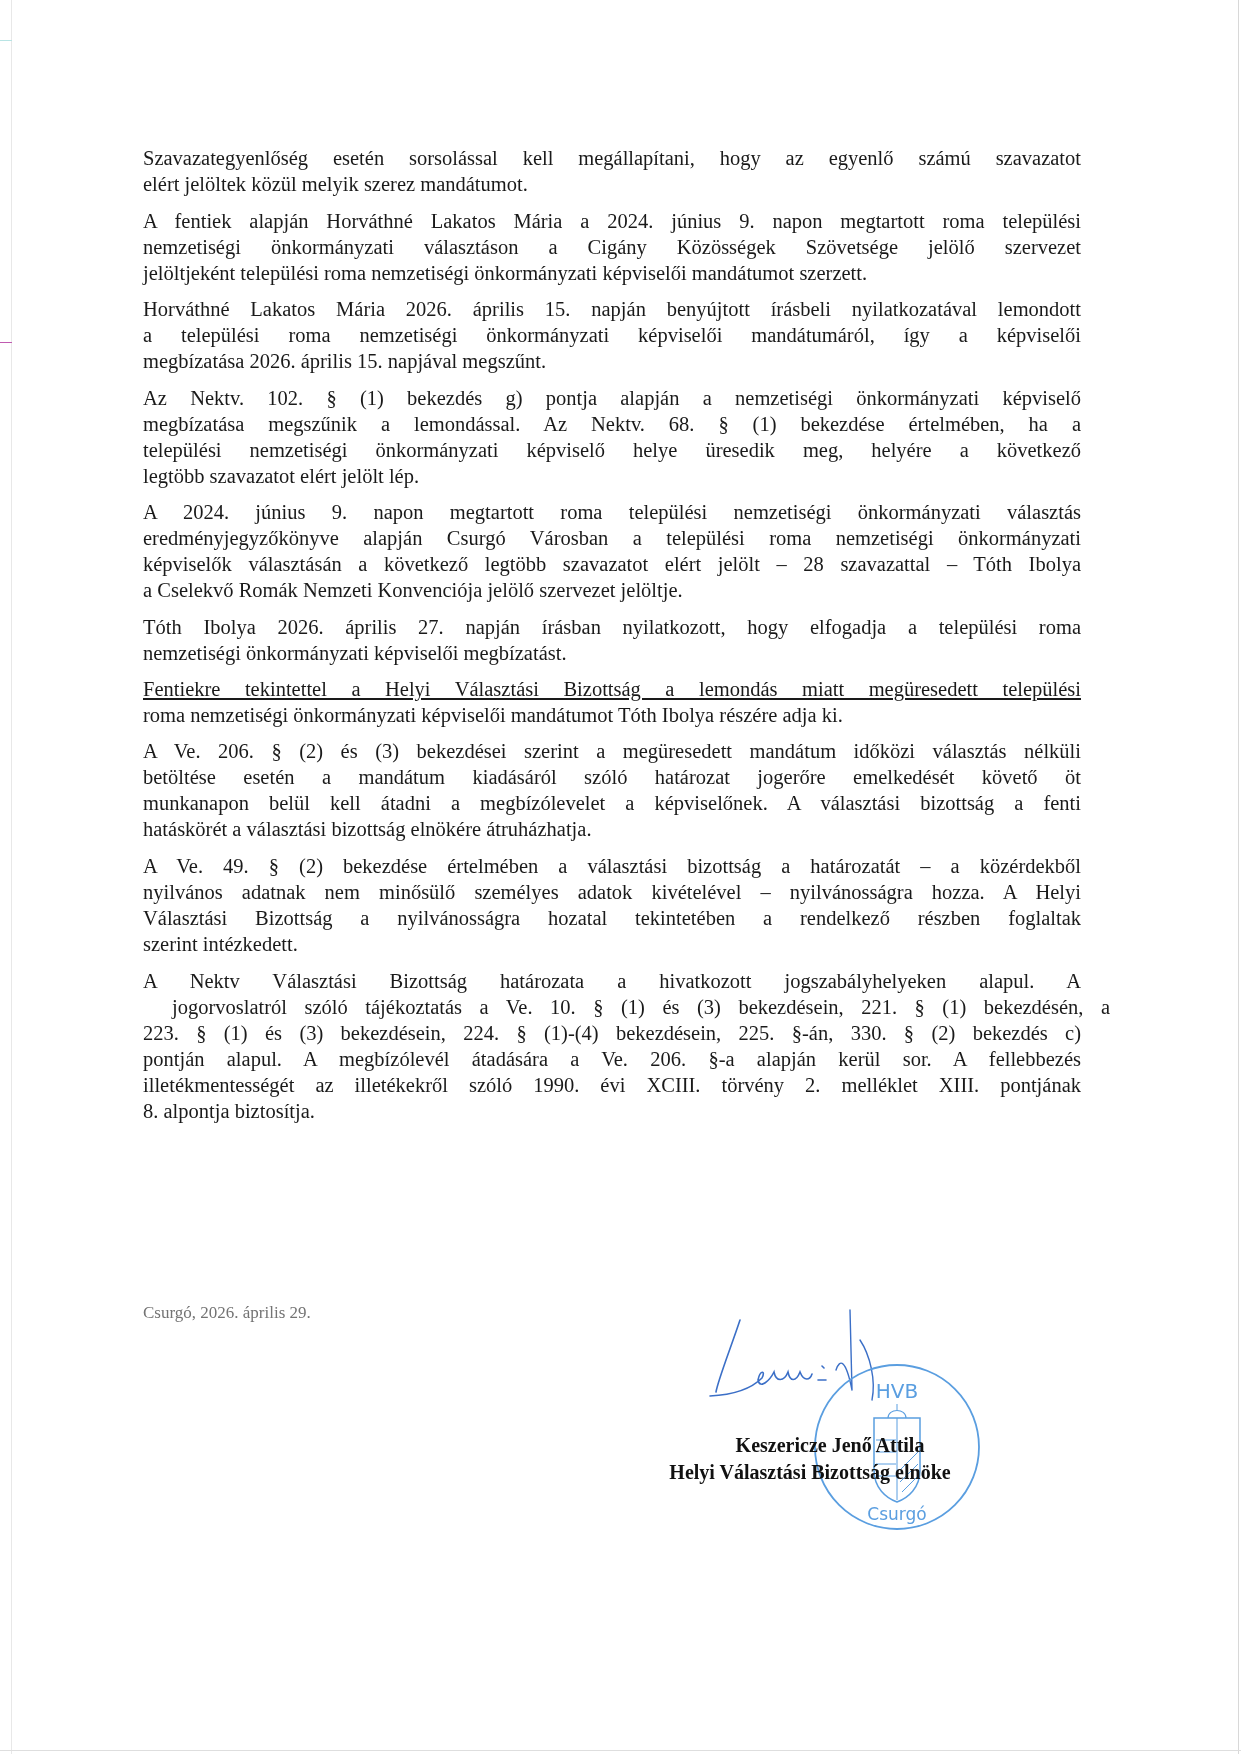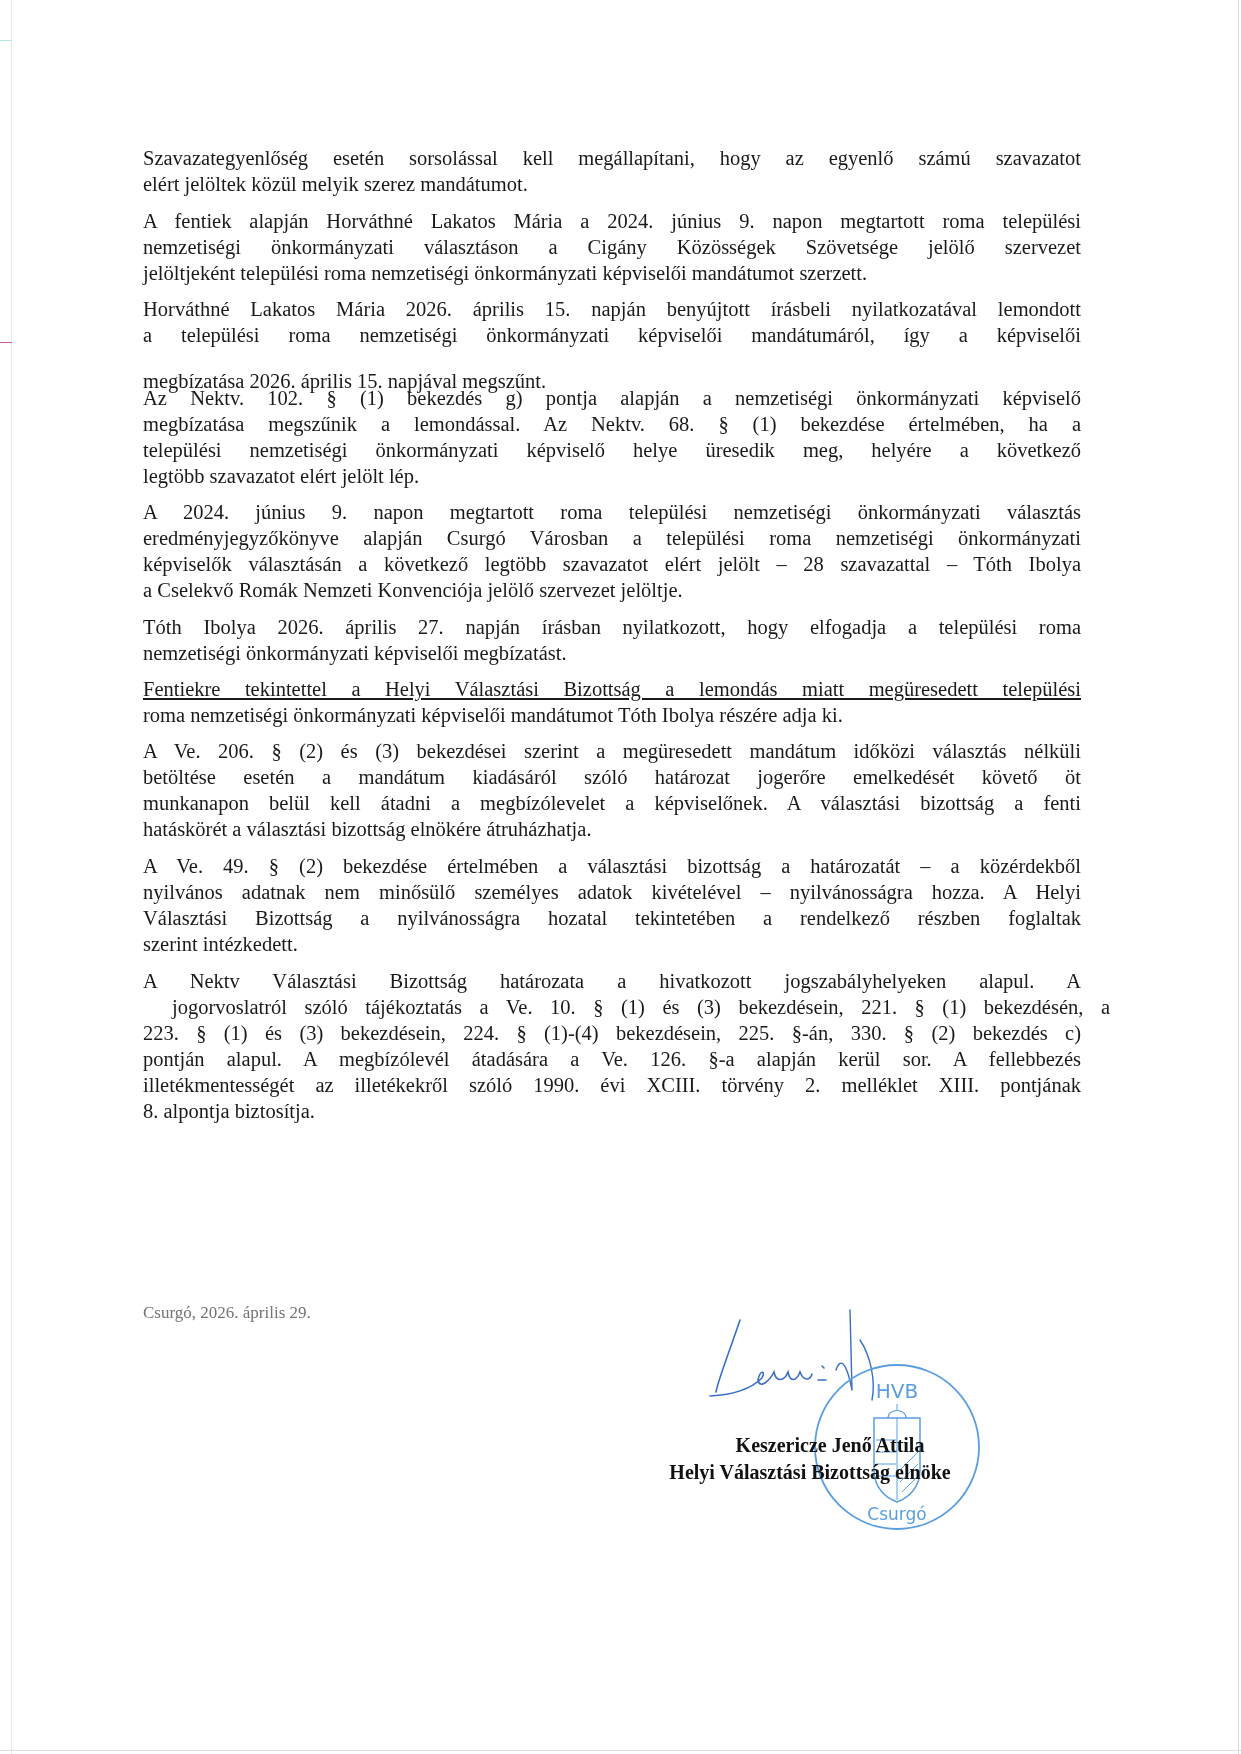--- a/index.html
+++ b/index.html
@@ -45,21 +45,21 @@
   <div class="margin-tick-mid"></div>
 
   <div id="body-text">
       <div class="line just" style="top: 146px;">Szavazategyenlőség esetén sorsolással kell megállapítani, hogy az egyenlő számú szavazatot</div>
       <div class="line last" style="top: 172px;">elért jelöltek közül melyik szerez mandátumot.</div>
       <div class="line just" style="top: 209px;">A fentiek alapján Horváthné Lakatos Mária a 2024. június 9. napon megtartott roma települési</div>
       <div class="line just" style="top: 235px;">nemzetiségi önkormányzati választáson a Cigány Közösségek Szövetsége jelölő szervezet</div>
       <div class="line last" style="top: 261px;">jelöltjeként települési roma nemzetiségi önkormányzati képviselői mandátumot szerzett.</div>
       <div class="line just" style="top: 297px;">Horváthné Lakatos Mária 2026. április 15. napján benyújtott írásbeli nyilatkozatával lemondott</div>
       <div class="line just" style="top: 323px;">a települési roma nemzetiségi önkormányzati képviselői mandátumáról, így a képviselői</div>
-      <div class="line last" style="top: 349px; margin-top: 20px;">megbízatása 2026. április 15. napjával megszűnt.</div>
+      <div class="line last" style="top: 349px;">megbízatása 2026. április 15. napjával megszűnt.</div>
       <div class="line just" style="top: 386px;">Az Nektv. 102. § (1) bekezdés g) pontja alapján a nemzetiségi önkormányzati képviselő</div>
       <div class="line just" style="top: 412px;">megbízatása megszűnik a lemondással. Az Nektv. 68. § (1) bekezdése értelmében, ha a</div>
       <div class="line just" style="top: 438px;">települési nemzetiségi önkormányzati képviselő helye üresedik meg, helyére a következő</div>
       <div class="line last" style="top: 464px;">legtöbb szavazatot elért jelölt lép.</div>
       <div class="line just" style="top: 500px;">A 2024. június 9. napon megtartott roma települési nemzetiségi önkormányzati választás</div>
       <div class="line just" style="top: 526px;">eredményjegyzőkönyve alapján Csurgó Városban a települési roma nemzetiségi önkormányzati</div>
       <div class="line just" style="top: 552px;">képviselők választásán a következő legtöbb szavazatot elért jelölt – 28 szavazattal – Tóth Ibolya</div>
       <div class="line last" style="top: 578px;">a Cselekvő Romák Nemzeti Konvenciója jelölő szervezet jelöltje.</div>
       <div class="line just" style="top: 615px;">Tóth Ibolya 2026. április 27. napján írásban nyilatkozott, hogy elfogadja a települési roma</div>
       <div class="line last" style="top: 641px;">nemzetiségi önkormányzati képviselői megbízatást.</div>
@@ -69,21 +69,21 @@
       <div class="line just" style="top: 765px;">betöltése esetén a mandátum kiadásáról szóló határozat jogerőre emelkedését követő öt</div>
       <div class="line just" style="top: 791px;">munkanapon belül kell átadni a megbízólevelet a képviselőnek. A választási bizottság a fenti</div>
       <div class="line last" style="top: 817px;">hatáskörét a választási bizottság elnökére átruházhatja.</div>
       <div class="line just" style="top: 854px;">A Ve. 49. § (2) bekezdése értelmében a választási bizottság a határozatát – a közérdekből</div>
       <div class="line just" style="top: 880px;">nyilvános adatnak nem minősülő személyes adatok kivételével – nyilvánosságra hozza. A Helyi</div>
       <div class="line just" style="top: 906px;">Választási Bizottság a nyilvánosságra hozatal tekintetében a rendelkező részben foglaltak</div>
       <div class="line last" style="top: 932px;">szerint intézkedett.</div>
       <div class="line just" style="top: 969px;">A Nektv Választási Bizottság határozata a hivatkozott jogszabályhelyeken alapul. A</div>
       <div class="line just" style="top: 995px; margin-left: 29px;">jogorvoslatról szóló tájékoztatás a Ve. 10. § (1) és (3) bekezdésein, 221. § (1) bekezdésén, a</div>
       <div class="line just" style="top: 1021px;">223. § (1) és (3) bekezdésein, 224. § (1)-(4) bekezdésein, 225. §-án, 330. § (2) bekezdés c)</div>
-      <div class="line just" style="top: 1047px;">pontján alapul. A megbízólevél átadására a Ve. 126. §-a alapján kerül sor. A fellebbezés</div>
+      <div class="line just" style="top: 1047px;">pontján alapul. A megbízólevél átadására a Ve. 206. §-a alapján kerül sor. A fellebbezés</div>
       <div class="line just" style="top: 1073px;">illetékmentességét az illetékekről szóló 1990. évi XCIII. törvény 2. melléklet XIII. pontjának</div>
       <div class="line last" style="top: 1099px;">8. alpontja biztosítja.</div>
     </div>
 
   <div class="date-line">Csurgó, 2026. április 29.</div>
 
   <svg class="signature" viewBox="0 0 200 110">
     <path d="M40 20 C 30 50, 18 80, 16 92 M10 96 C 30 95, 50 90, 62 78 C 66 70, 60 70, 58 80 C 60 90, 70 80, 74 72 C 76 82, 84 82, 88 72 C 90 82, 96 82, 100 72 C 104 82, 110 80, 112 74 M118 80 L126 80 M122 66 L124 68" fill="none" stroke="#3b6fc7" stroke-width="1.6" stroke-linecap="round"></path>
     <path d="M150 10 L152 90 M152 90 C 146 60, 140 58, 136 70 M160 40 C 170 55, 176 80, 172 100" fill="none" stroke="#3b6fc7" stroke-width="1.4" stroke-linecap="round"></path>
   </svg>

